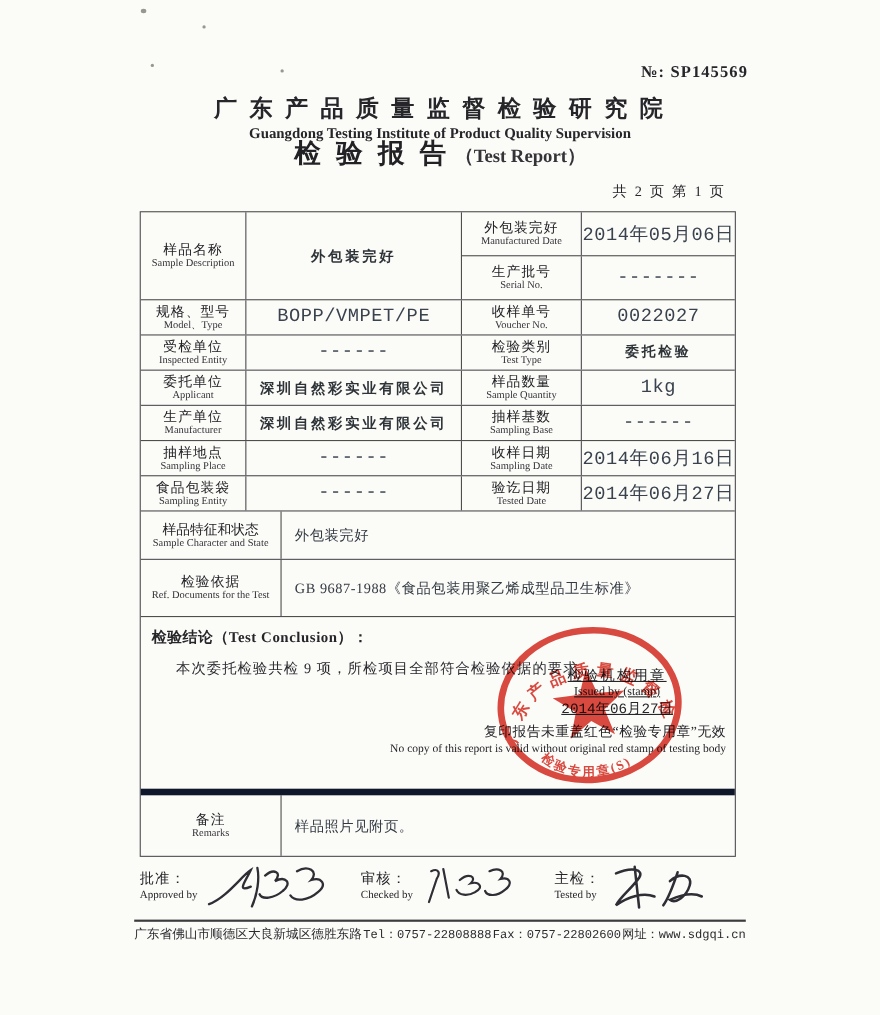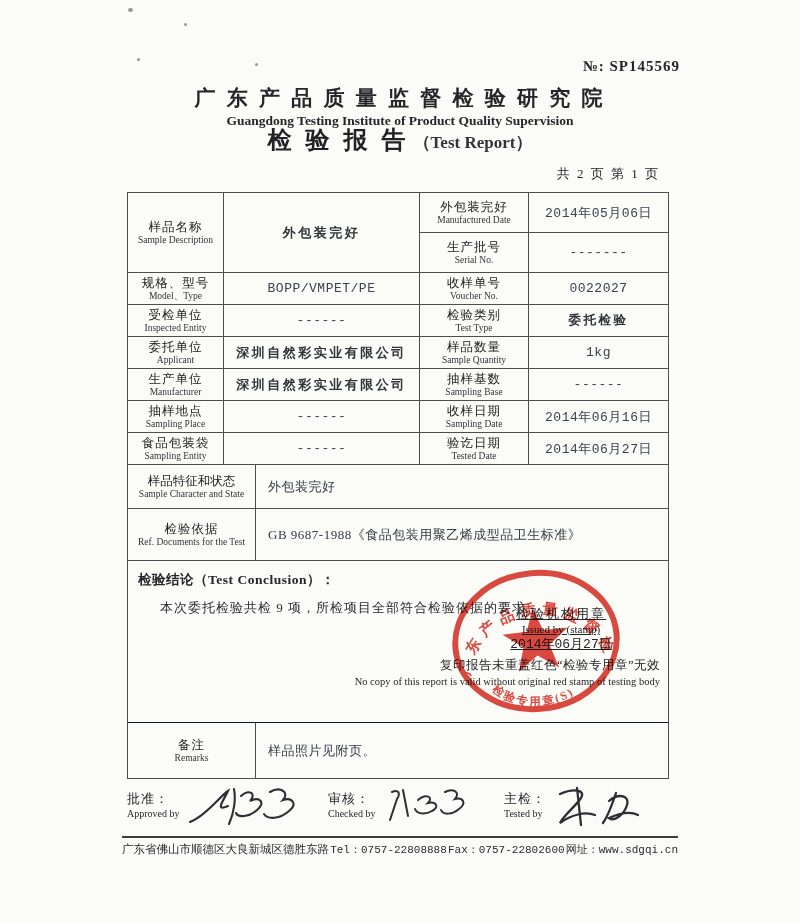--- a/index.html
+++ b/index.html
@@ -22,26 +22,26 @@
         justify-content:center;align-items:center;text-align:center;overflow:hidden;}
   .cell.last{border-right:none;}
   .c1{width:96px;} .c2{width:196px;} .c3{width:109px;} .c4{flex:1;}
   .c1w{width:128px;}
   .h80{height:80px;} .h32{height:32px;} .h44{height:44px;} .h52{height:52px;justify-content:flex-end;} .h55{height:55px;}
   .c34{flex:1;display:flex;flex-direction:column;}
   .subrow{display:flex;flex:1;border-bottom:1px solid #4e4e50;box-sizing:border-box;}
   .subrow:last-child{border-bottom:none;}
   .cn{font-size:12.5px;line-height:15px;letter-spacing:1px;color:#222226;}
   .en{font-size:9.5px;line-height:11px;color:#333338;}
-  .val{font-size:13px;color:#39424d;font-family:"Liberation Mono","DejaVu Sans Mono",monospace;letter-spacing:.5px;}
+  .val{font-size:17px;color:#39424d;font-family:"Liberation Mono","DejaVu Sans Mono",monospace;letter-spacing:.5px;}
   .cjkval{font-family:"Liberation Serif","DejaVu Serif",serif;font-weight:bold;font-size:13px;letter-spacing:2.5px;color:#2e3338;}
   .leftval{align-items:flex-start;text-align:left;padding-left:12px;}
   .refval{font-size:13px;color:#333a42;letter-spacing:.5px;font-family:"Liberation Serif","DejaVu Serif",serif;}
   
-  .concl{position:relative;display:block;height:162px;box-sizing:border-box;border-bottom:1px solid #0f172a;}
+  .concl{position:relative;display:block;height:162px;box-sizing:border-box;border-bottom:6px solid #0f172a;}
   .concl-head{position:absolute;left:10px;top:10px;font-size:13.5px;font-weight:bold;letter-spacing:.5px;}
   .concl-body{position:absolute;left:32px;top:38px;font-size:13px;letter-spacing:1px;color:#2b2b30;}
   .stamp-meta{position:absolute;left:313px;top:44px;width:240px;text-align:center;text-decoration:underline;}
   .stamp-meta .l1{font-size:13px;letter-spacing:2px;}
   .stamp-meta .l2{font-size:11px;}
   .stamp-meta .l3{font-size:13px;font-family:"Liberation Mono","DejaVu Sans Mono",monospace;}
   .stamp-notice{position:absolute;right:8px;top:96px;width:470px;text-align:right;}
   .stamp-notice .ncn{font-size:12.5px;letter-spacing:.5px;}
   .stamp-notice .nen{font-size:10.5px;margin-top:2px;}
   .stamp-svg{position:absolute;left:322px;top:6px;width:172px;height:148px;mix-blend-mode:multiply;opacity:.9;transform:rotate(-6deg);}

